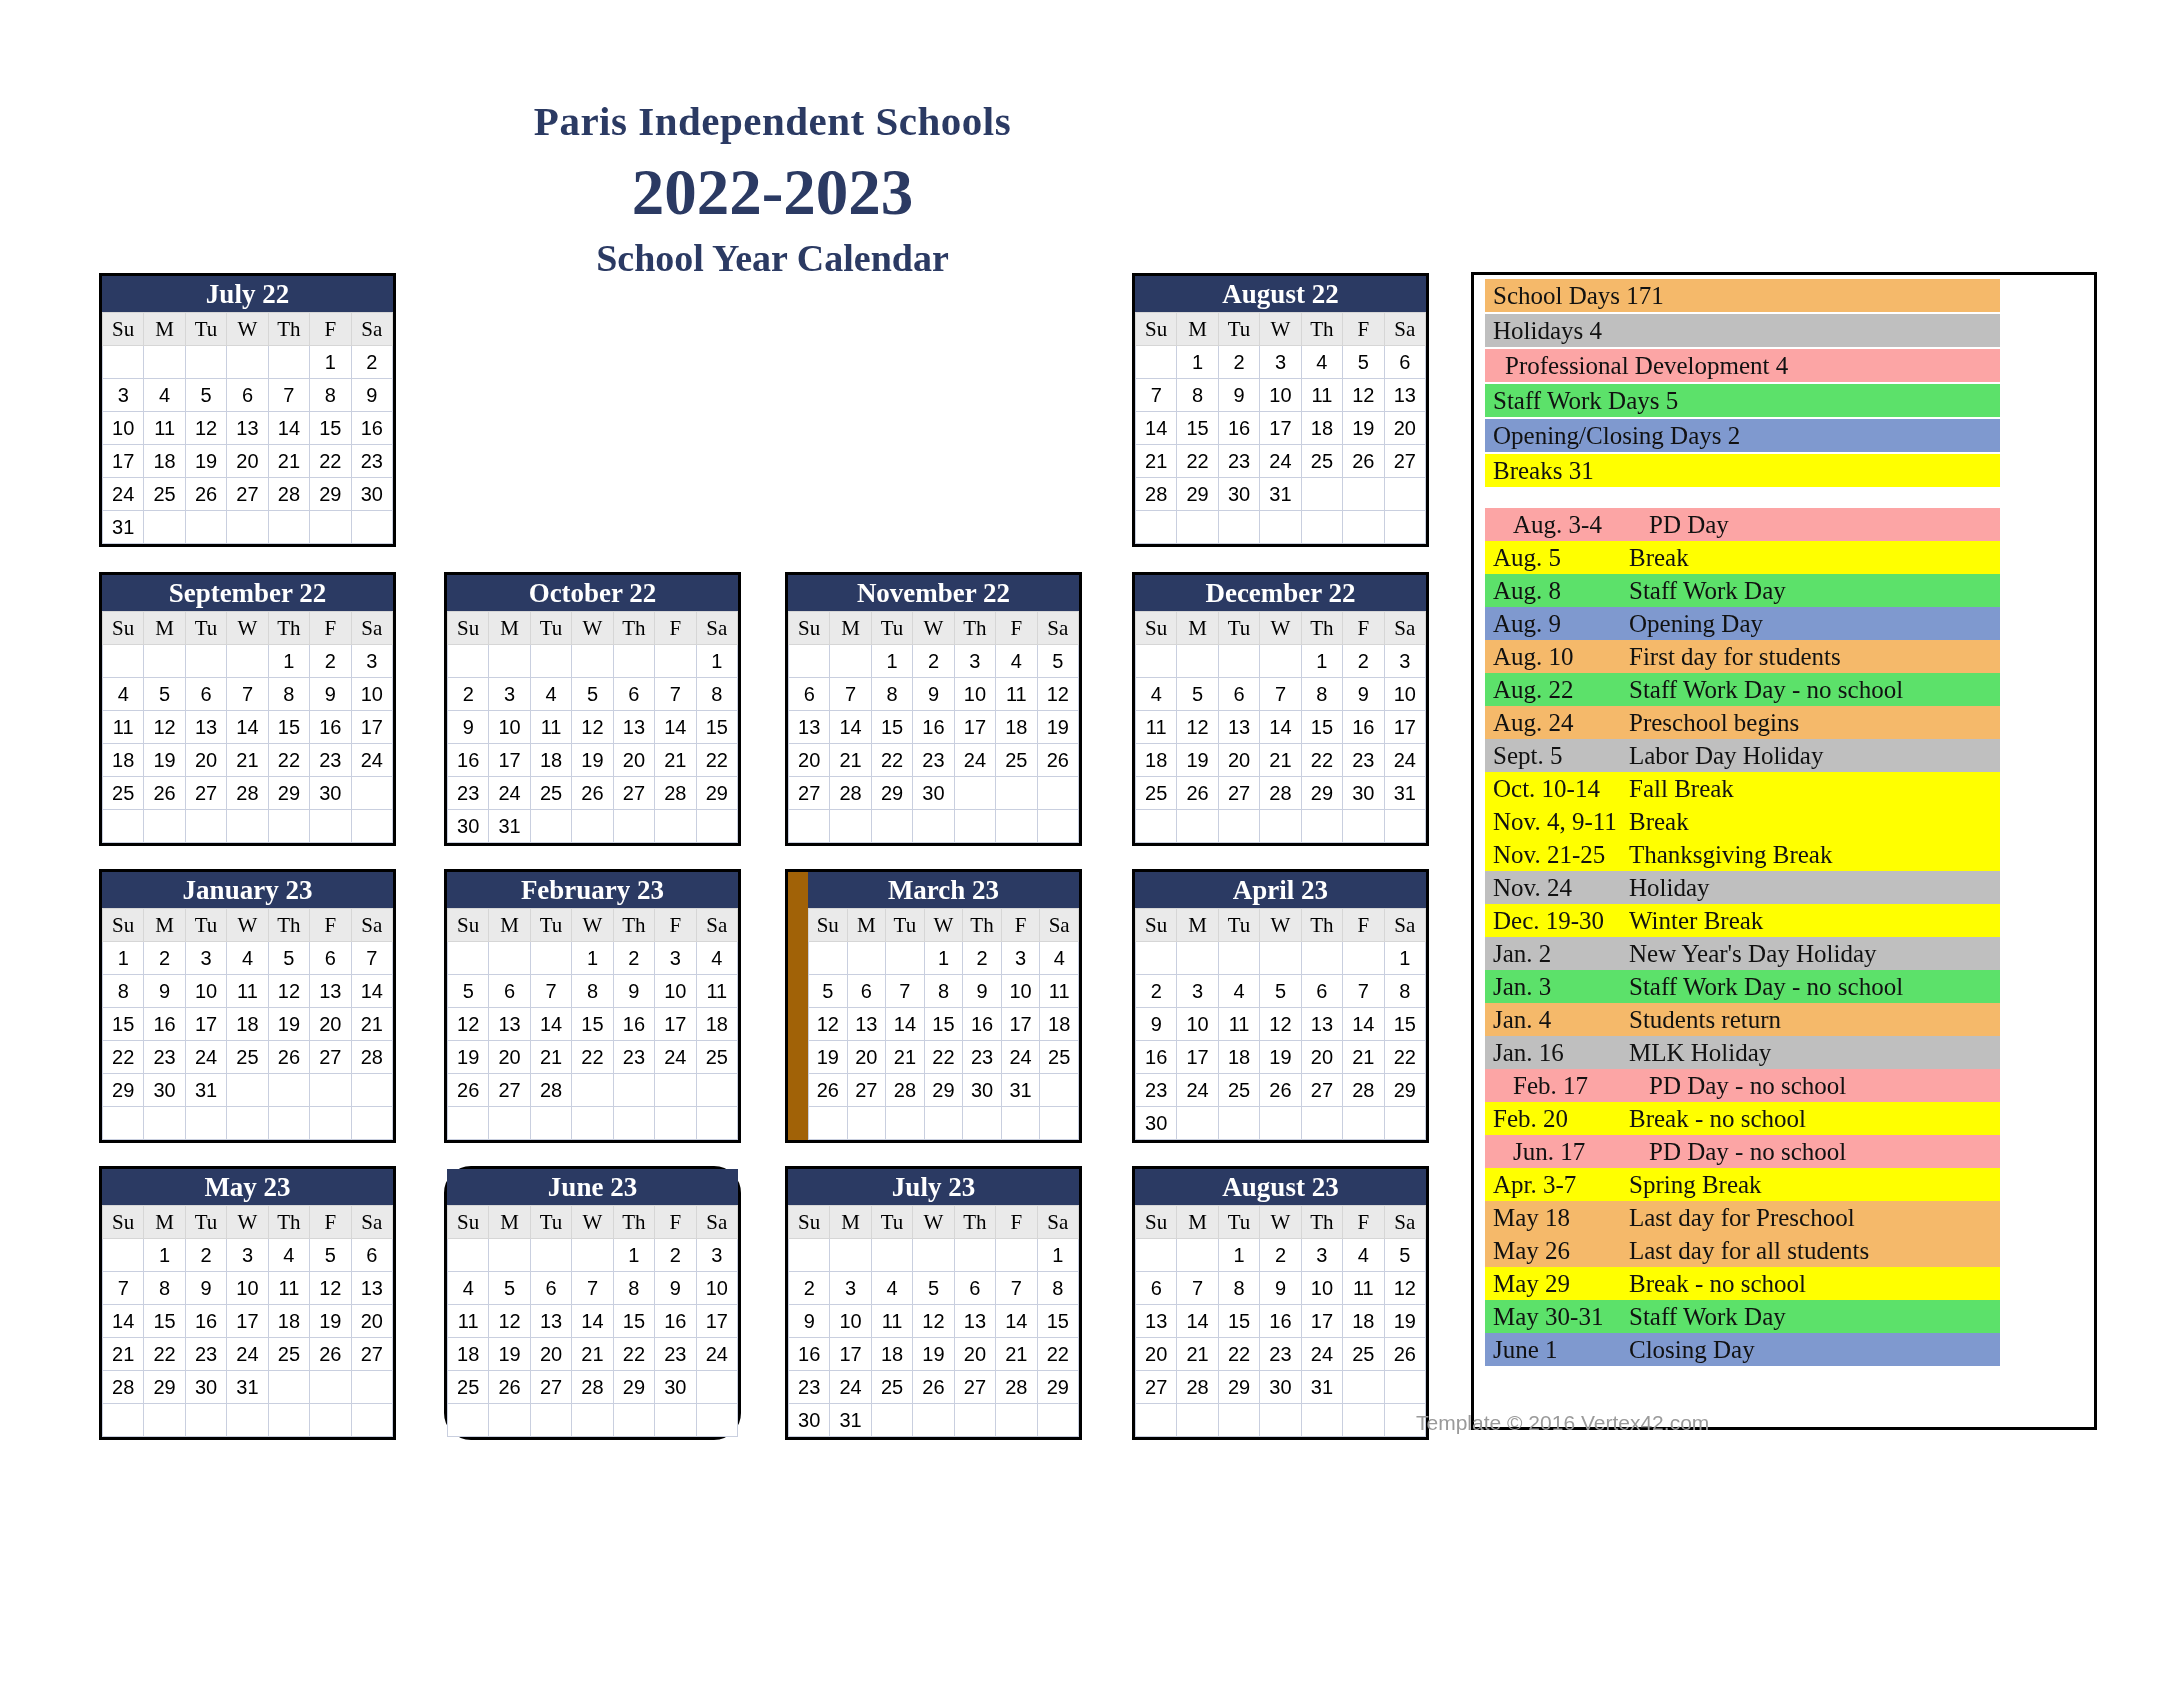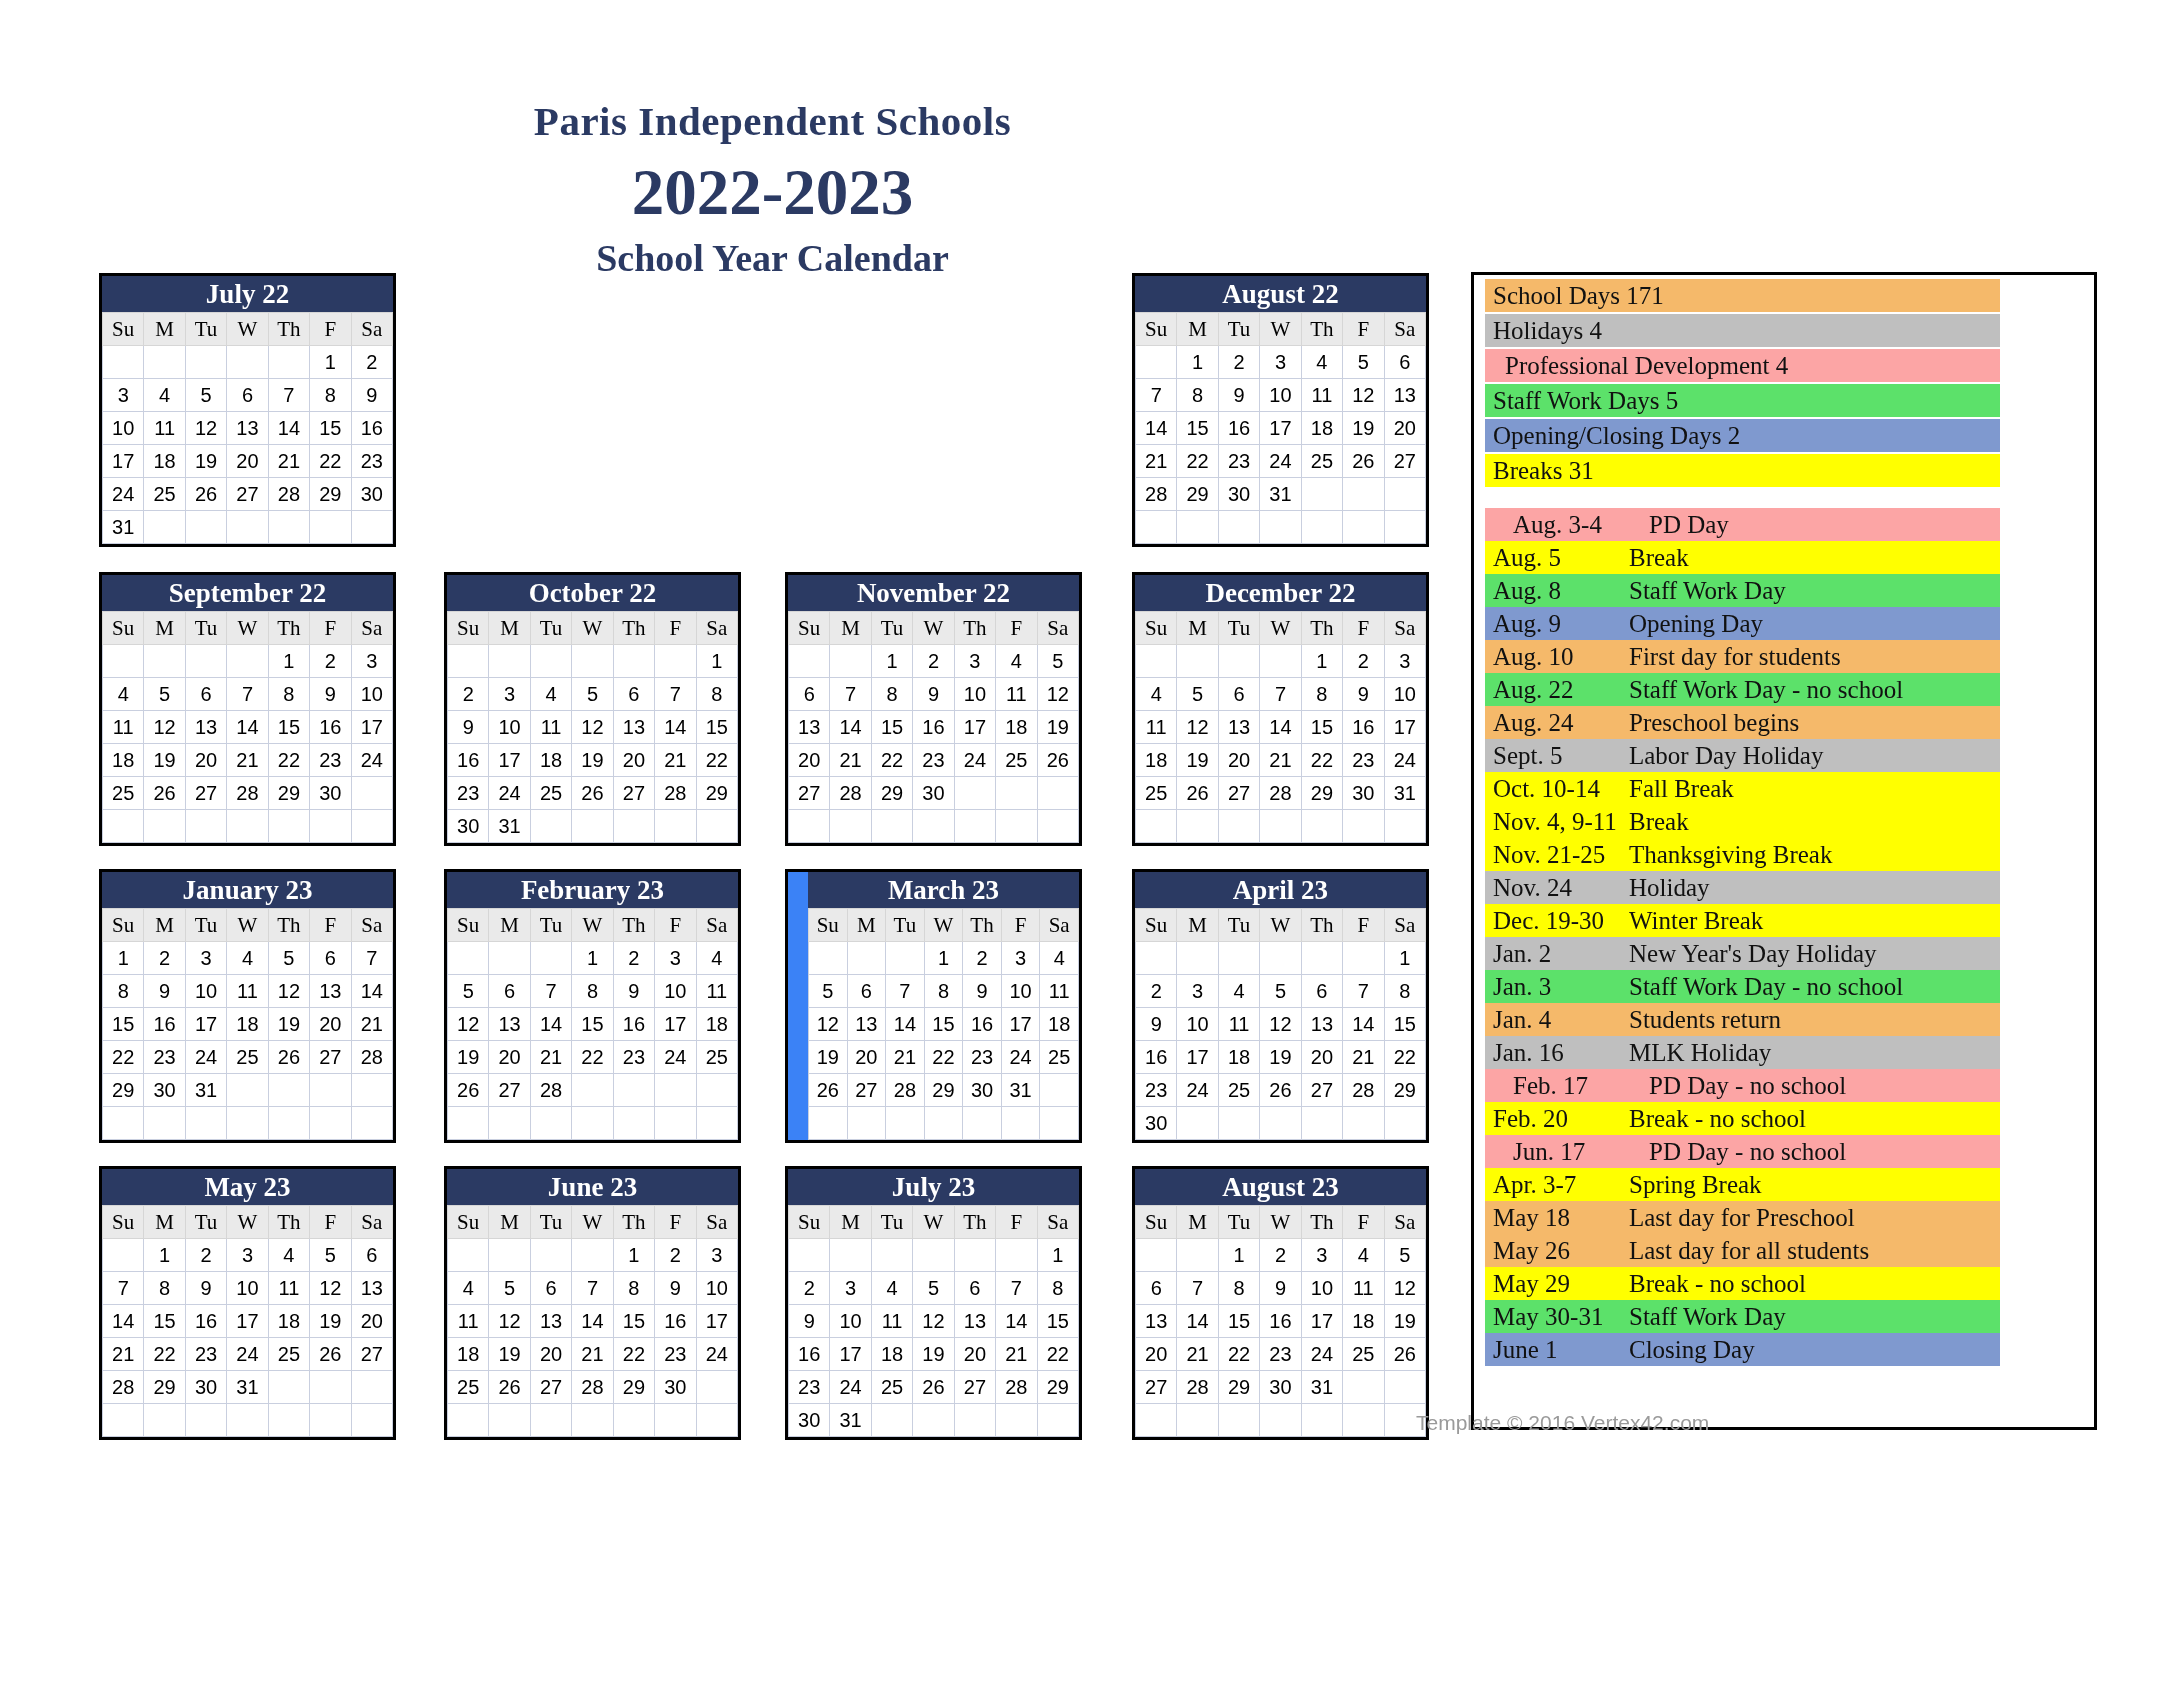--- a/index.html
+++ b/index.html
@@ -30,21 +30,21 @@
     margin-top:26px;font-size:24px;color:#111;line-height:1.35;text-align:center;
     font-family:"Liberation Serif", serif;
   }
 
   
   .month{
     position:absolute;
     width:297px;
     border:3px solid #000;
     box-sizing:border-box;
-    background:#3b82f6;
+    background:#a16207;
   }
   .month-title{
     background:#2b3a63;color:#ffffff;
     font-size:27px;font-weight:bold;text-align:center;
     height:36px;line-height:36px;
     font-family:"Liberation Serif", serif;
   }
   table.cal{border-collapse:collapse;width:100%;table-layout:fixed;}
   table.cal th{
     background:#eaeaea;color:#000;font-weight:normal;
@@ -896,21 +896,21 @@
               <td class="empty"></td>
               <td class="empty"></td>
               <td class="empty"></td>
               <td class="empty"></td>
               <td class="empty"></td>
               <td class="empty"></td>
             </tr>
           </tbody>
         </table>
       </div>
-      <div class="month" style="left: 444px; top: 1166px;">
+      <div class="month" style="left: 444px; top: 1166px; border-radius: 27px;">
         <div class="month-title">June 23</div>
         <table class="cal">
           <thead>
             <tr>
               <th>Su</th>
               <th>M</th>
               <th>Tu</th>
               <th>W</th>
               <th>Th</th>
               <th>F</th>

